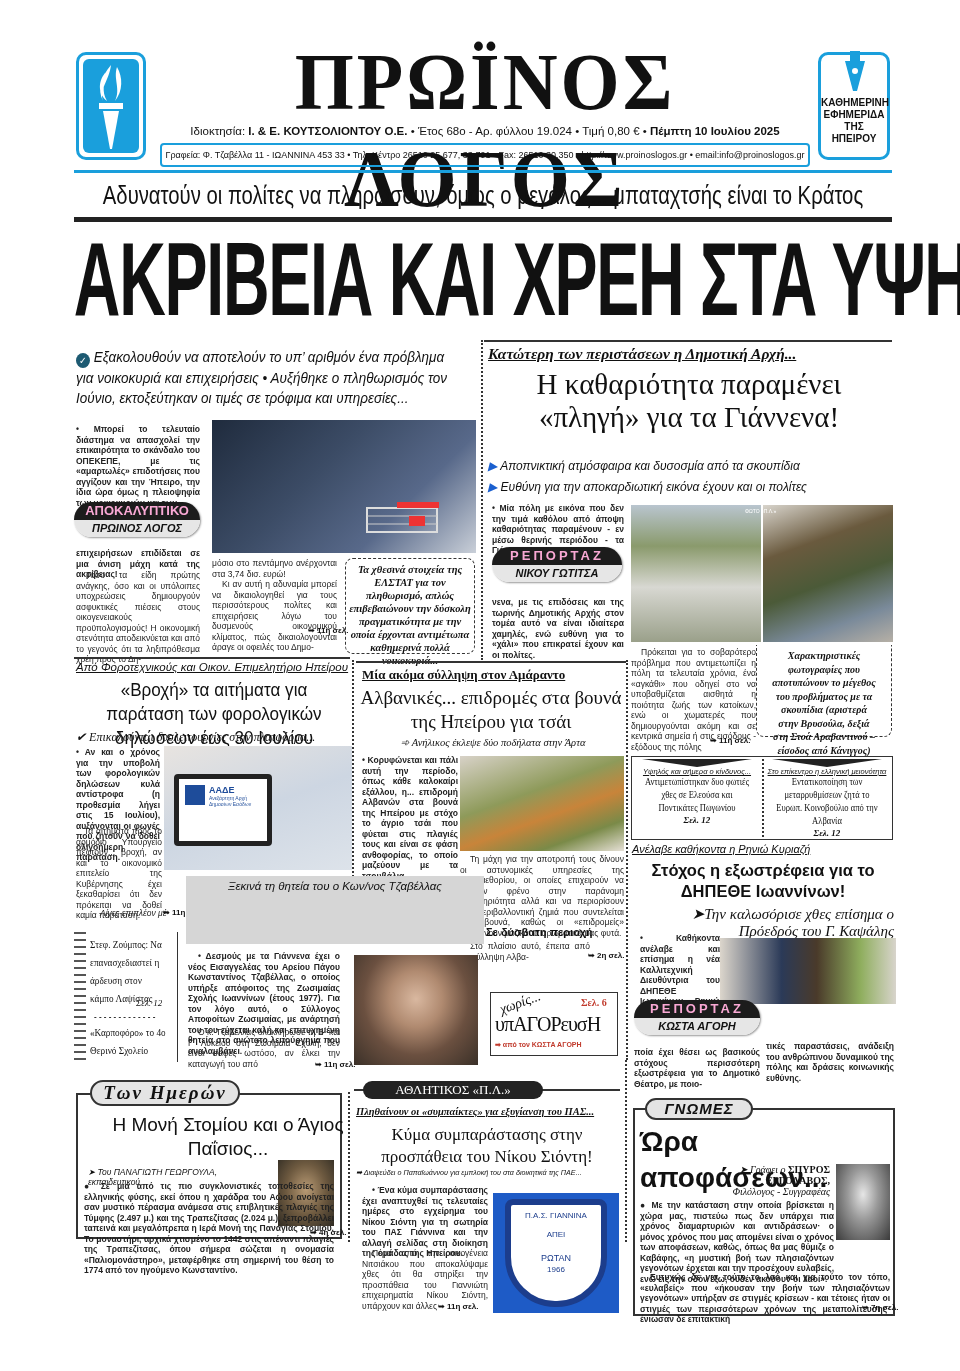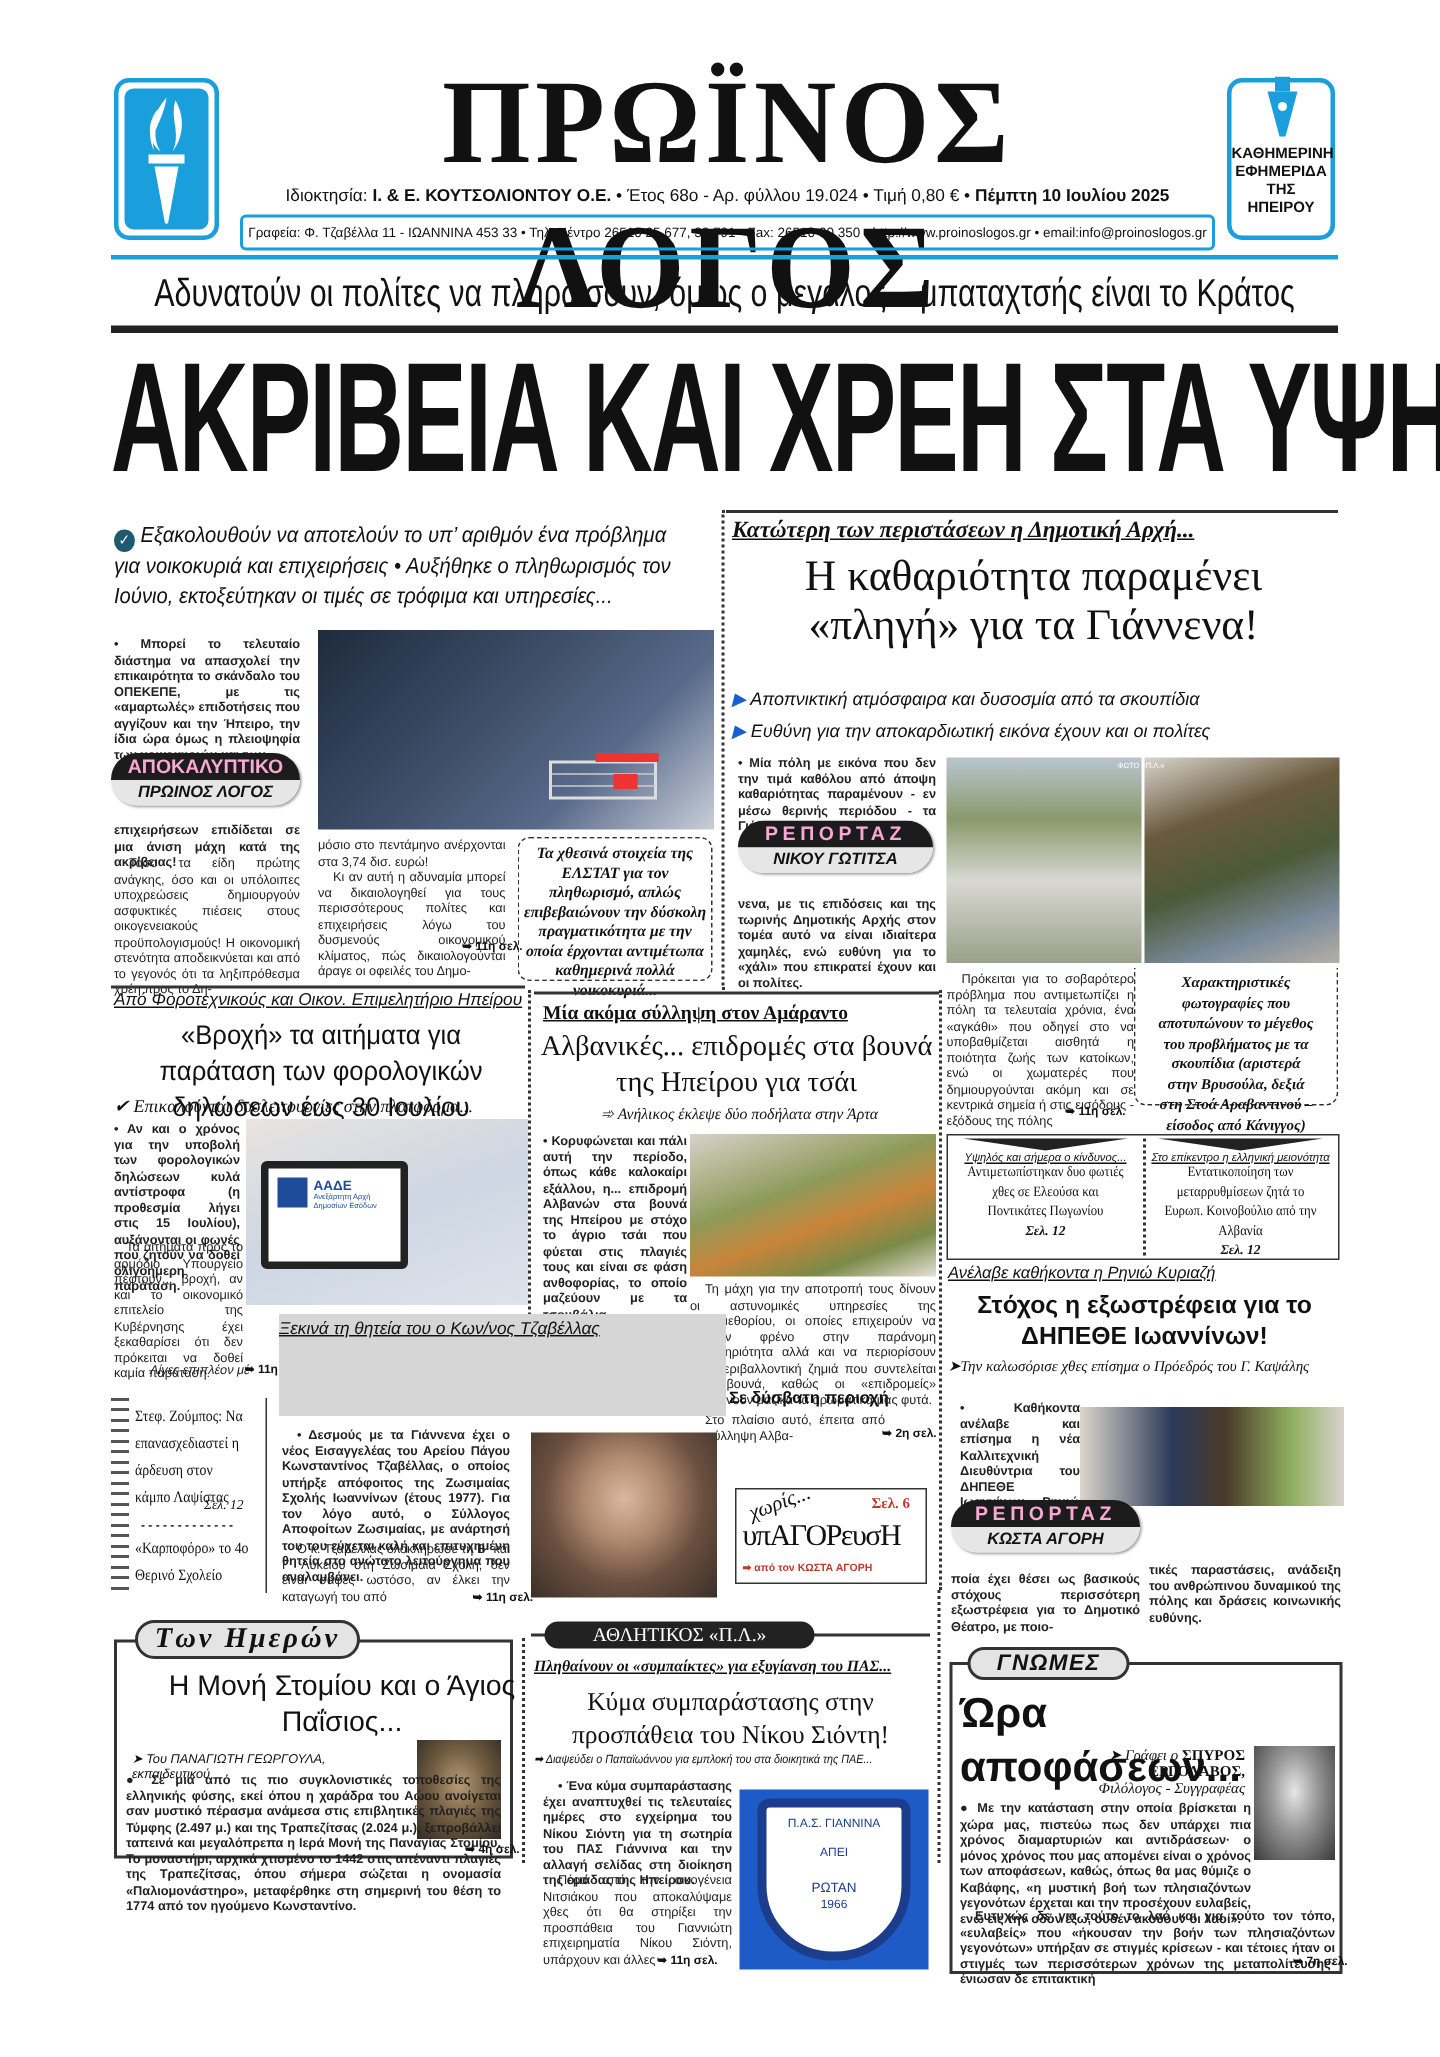--- a/index.html
+++ b/index.html
@@ -167,40 +167,40 @@
   <div class="abs" style="left:134px;top:2px;width:122px;text-align:center">
     <div style="margin:0 auto;width:0;height:0;border-left:55px solid transparent;border-right:55px solid transparent;border-top:8px solid #222"></div>
     <div class="sub-it" style="font-size:7.5px;text-decoration:underline">Στο επίκεντρο η ελληνική μειονότητα</div>
     <div style="font-family:'Liberation Serif',serif;font-size:9.5px;line-height:13px;transform:scaleX(.9)">Εντατικοποίηση των μεταρρυθμίσεων ζητά το Ευρωπ. Κοινοβούλιο από την Αλβανία</div>
     <div class="serifit" style="font-size:9px;font-weight:bold">Σελ. 12</div>
   </div>
 </div>
 
 <div class="abs" style="left:632px;top:843px;width:262px;font-size:11px;font-style:italic;text-decoration:underline">Ανέλαβε καθήκοντα η Ρηνιώ Κυριαζή</div>
 <div class="abs bold" style="left:632px;top:860px;width:262px;font-size:16.5px;line-height:21px;text-align:center">Στόχος η εξωστρέφεια για το ΔΗΠΕΘΕ Ιωαννίνων!</div>
-<div class="abs serifit" style="left:632px;top:905px;width:262px;font-size:10px;text-align:left">➤Την καλωσόρισε χθες επίσημα ο Πρόεδρός του Γ. Καψάλης</div>
+<div class="abs serifit" style="left:632px;top:905px;width:262px;font-size:15px;text-align:right">➤Την καλωσόρισε χθες επίσημα ο Πρόεδρός του Γ. Καψάλης</div>
 <div class="abs body bold" style="left:640px;top:933px;width:80px">• Καθήκοντα ανέλαβε και επίσημα η νέα Καλλιτεχνική Διευθύντρια του ΔΗΠΕΘΕ Ιωαννίνων Ρηνιώ Κυριαζή, η ο-</div>
 <div class="abs" style="left:720px;top:938px;width:176px;height:66px;background:linear-gradient(90deg,#dcd6cc 0%,#2b3a58 35%,#4a3a2a 55%,#8fae5e 80%,#d8d4cc 100%)"></div>
 <div class="abs pill" style="left:634px;top:1000px;width:126px">
   <div class="top" style="font-size:13px;line-height:18px;letter-spacing:3px">ΡΕΠΟΡΤΑΖ</div>
   <div class="bot" style="font-size:11px;line-height:17px">ΚΩΣΤΑ ΑΓΟΡΗ</div>
 </div>
 <div class="abs body bold" style="left:634px;top:1047px;width:126px">ποία έχει θέσει ως βασικούς στόχους περισσότερη εξωστρέφεια για το Δημοτικό Θέατρο, με ποιο-</div>
 <div class="abs body bold" style="left:766px;top:1041px;width:128px">τικές παραστάσεις, ανάδειξη του ανθρώπινου δυναμικού της πόλης και δράσεις κοινωνικής ευθύνης.</div>
 
 <div class="abs" style="left:76px;top:932px;width:102px;height:130px;border-right:1.5px solid #333;border-bottom:none">
   <div class="abs" style="left:-2px;top:0;width:12px;height:130px;background:repeating-linear-gradient(180deg,#555 0,#555 2px,transparent 2px,transparent 7px)"></div>
   <div class="abs" style="left:14px;top:4px;width:86px;font-family:'Liberation Serif',serif;font-size:10.5px;line-height:18px;transform:scaleX(.88);transform-origin:left">Στεφ. Ζούμπος: Να επανασχεδιαστεί η άρδευση στον κάμπο Λαψίστας</div>
   <div class="abs serifit" style="left:60px;top:66px;font-size:9px">Σελ. 12</div>
   <div class="abs" style="left:18px;top:80px;font-size:8px;font-weight:bold">- - - - - - - - - - - - -</div>
   <div class="abs" style="left:14px;top:92px;width:86px;font-family:'Liberation Serif',serif;font-size:10.5px;line-height:18px;transform:scaleX(.88);transform-origin:left;height:40px;overflow:hidden">«Καρποφόρο» το 4ο Θερινό Σχολείο Ιστορίας &amp; Οικονομίας Δελβινακίου</div>
 </div>
 
 <div class="abs" style="left:186px;top:876px;width:298px;height:68px;background:#d6d6d6">
-  <div style="font-size:11.5px;font-style:italic;text-decoration:underline;text-align:left;margin-top:4px">Ξεκινά τη θητεία του ο Κων/νος Τζαβέλλας</div>
+  <div style="font-size:11.5px;font-style:italic;text-align:center;margin-top:4px">Ξεκινά τη θητεία του ο Κων/νος Τζαβέλλας</div>
 </div>
 <div class="abs body bold" style="left:188px;top:951px;width:152px;text-indent:10px">• Δεσμούς με τα Γιάννενα έχει ο νέος Εισαγγελέας του Αρείου Πάγου Κωνσταντίνος Τζαβέλλας, ο οποίος υπήρξε απόφοιτος της Ζωσιμαίας Σχολής Ιωαννίνων (έτους 1977). Για τον λόγο αυτό, ο Σύλλογος Αποφοίτων Ζωσιμαίας, με ανάρτησή του του εύχεται καλή και επιτυχημένη θητεία στο ανώτατο λειτούργημα που αναλαμβάνει.</div>
 <div class="abs body" style="left:188px;top:1027px;width:152px;text-indent:10px">Ο κ. Τζαβέλλας ολοκλήρωσε τη Β΄ και Γ΄ Λυκείου στη Ζωσιμαία Σχολή, δεν είναι σαφές ωστόσο, αν έλκει την καταγωγή του από</div>
 <div class="abs more" style="left:315px;top:1060px">➥ 11η σελ.</div>
 <div class="abs" style="left:354px;top:955px;width:124px;height:110px;background:radial-gradient(ellipse at 50% 40%,#d9b8a0 0%,#b08a70 30%,#6b5040 60%,#3a3028 100%)"></div>
 
 <div class="abs box" style="left:76px;top:1093px;width:266px;height:146px"></div>
 <div class="abs" style="left:90px;top:1080px;width:150px;height:26px;border:2px solid #333;border-radius:13px;background:#e4e4e4;font-family:'Liberation Serif',serif;font-style:italic;font-weight:bold;font-size:19px;text-align:center;line-height:22px;letter-spacing:2px">Των Ημερών</div>
 <div class="abs" style="left:78px;top:1113px;width:300px;font-size:19px;line-height:24px;text-align:center">Η Μονή Στομίου και ο Άγιος Παΐσιος...</div>
 <div class="abs" style="left:88px;top:1167px;width:180px;font-size:8.5px;font-style:italic">➤ Του ΠΑΝΑΓΙΩΤΗ ΓΕΩΡΓΟΥΛΑ, εκπαιδευτικού</div>

